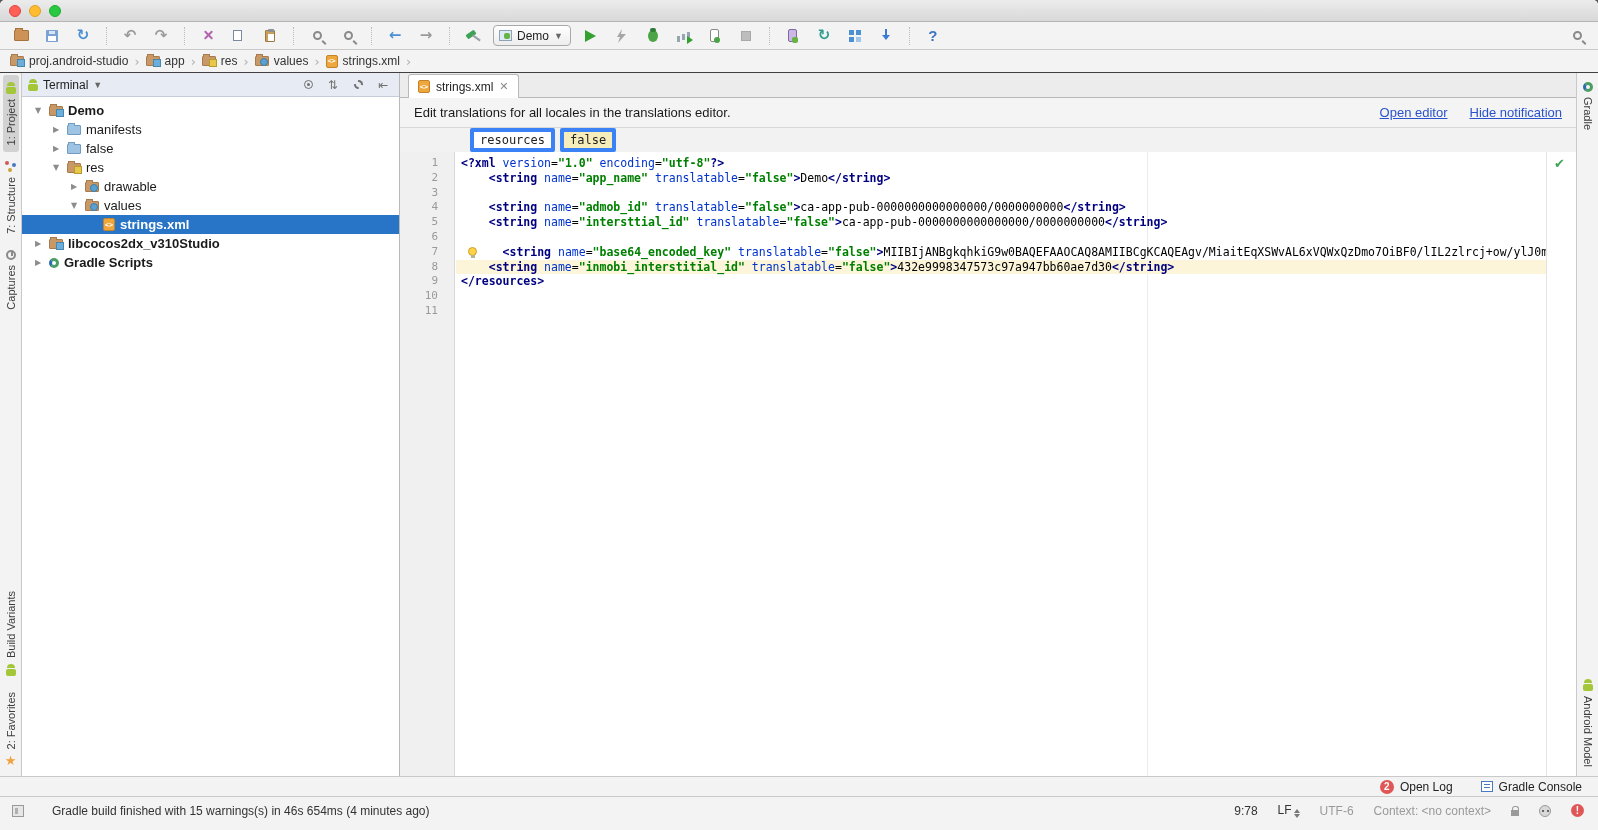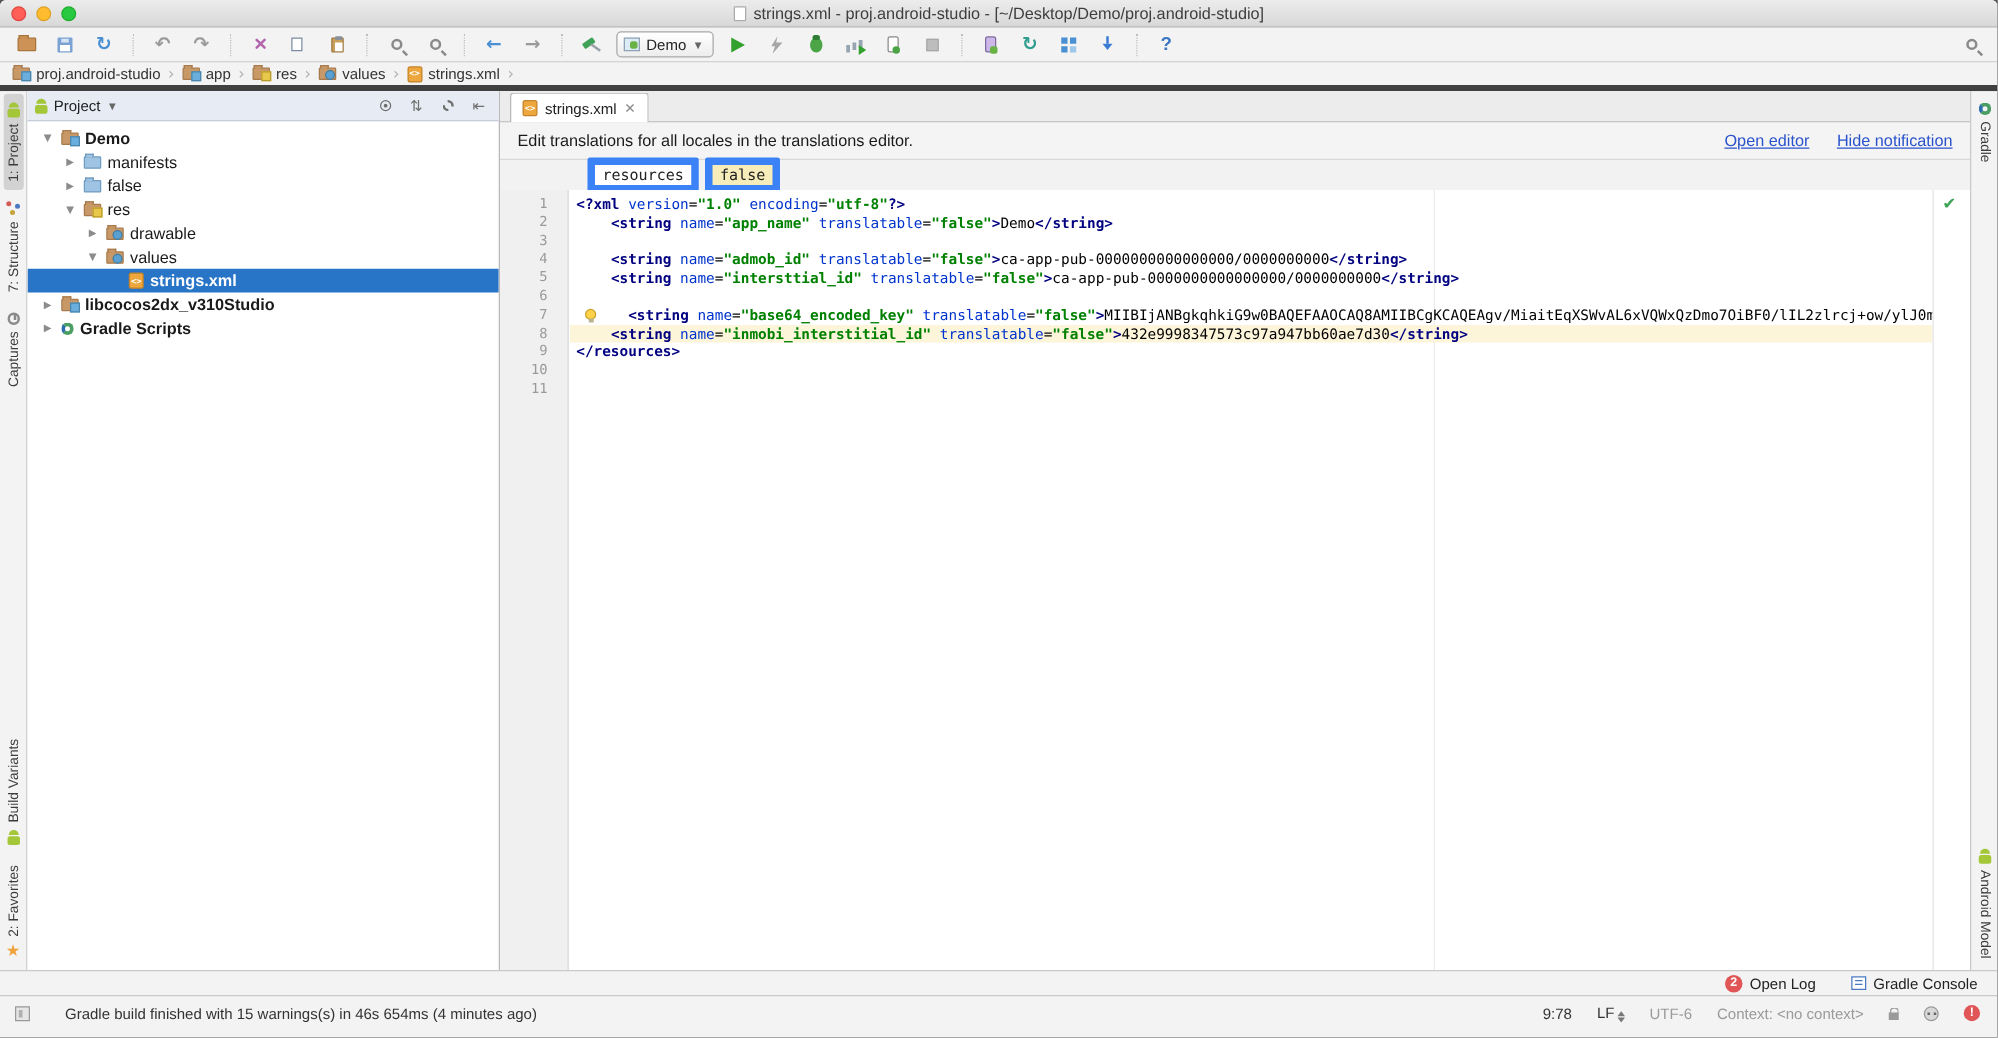--- a/index.html
+++ b/index.html
@@ -71,21 +71,21 @@
   .ic-sq{width:5px;height:5px;background:#4a90d2;box-shadow:7px 0 0 #4a90d2,0 7px 0 #4a90d2,7px 7px 0 #9ec7ea;
     margin:-7px 7px 0 0;}
   .ic-sdk{position:relative;width:12px;height:13px;}
   .ic-sdk::before{content:"";position:absolute;left:5px;top:0;width:2px;height:6px;background:#3a7bd5;}
   .ic-sdk::after{content:"";position:absolute;left:2px;top:6px;border-top:5px solid #3a7bd5;
     border-left:4px solid transparent;border-right:4px solid transparent;}
   .help{color:#3d77c4;font-weight:bold;font-size:15px;}
   .tb-spacer{flex:1;}
 
   
-  .crumbs{height:23px;background:#f3f3f3;border-bottom:5px solid #404040;display:flex;align-items:center;
+  .crumbs{height:23px;background:#f3f3f3;border-bottom:1px solid #404040;display:flex;align-items:center;
     padding-left:8px;font-size:12px;color:#333;}
   .crumb{display:flex;align-items:center;gap:5px;padding:0 2px;}
   .chev{color:#b0b0b0;font-size:13px;margin:0 4px;font-family:"DejaVu Sans",sans-serif;}
 
   
   .fold{width:14px;height:10px;background:#c89867;border:1px solid #a87b4e;border-radius:1px;position:relative;display:inline-block;flex:none;}
   .fold::before{content:"";position:absolute;top:-3px;left:0;width:5px;height:2px;background:#c89867;
     border:1px solid #a87b4e;border-bottom:none;}
   .fold.fblue{background:#9fc3e2;border-color:#6f9cc0;}
   .fold.fblue::before{background:#9fc3e2;border-color:#6f9cc0;}
@@ -136,21 +136,21 @@
   .editor{flex:1;display:flex;flex-direction:column;background:#fff;min-width:0;}
   .tabbar{height:25px;background:#ececec;border-bottom:1px solid #b9b9b9;display:flex;align-items:flex-end;padding-left:8px;}
   .tab{display:flex;align-items:center;gap:6px;height:24px;padding:0 9px;background:#fff;
     border:1px solid #b9b9b9;border-bottom:none;border-radius:3px 3px 0 0;font-size:12px;color:#222;margin-bottom:-1px;}
   .tab .x{color:#8a8a8a;font-size:11px;}
   .notif{height:30px;background:#f4f4f4;border-bottom:1px solid #d8d8d8;display:flex;align-items:center;
     padding:0 14px;font-size:13px;color:#1a1a1a;}
   .notif .sp{flex:1;}
   .nlink{color:#2a52cc;text-decoration:underline;margin-left:22px;font-size:13px;}
   .tagsrow{height:24px;background:#f2f2f2;display:flex;align-items:center;gap:5px;padding-left:70px;}
-  .stag{font:12px "DejaVu Sans Mono",monospace;color:#222;background:#fff;border:6px solid #3b82f6;
+  .stag{font:12px "DejaVu Sans Mono",monospace;color:#222;background:#fff;border:4px solid #3b82f6;
     padding:1px 6px;border-radius:2px;}
   .stag.cur{background:#f7edba;}
   .codewrap{flex:1;position:relative;overflow:hidden;background:#fff;}
   .gutter{position:absolute;left:0;top:0;bottom:0;width:55px;background:#f0f0f0;border-right:1px solid #d9d9d9;
     padding:4px 0 0;font:11px "DejaVu Sans Mono",monospace;color:#9a9a9a;}
   .gutter div{height:14.8px;line-height:14.8px;text-align:right;padding-right:16px;}
   .marginline{position:absolute;left:747px;top:0;bottom:0;width:1px;background:#ececec;}
   .codelines{position:absolute;left:56px;top:0;right:30px;bottom:0;padding-top:4px;
     font:11.5px "DejaVu Sans Mono",monospace;}
   .cline{height:14.8px;line-height:14.8px;white-space:pre;padding-left:5px;position:relative;}
@@ -203,21 +203,20 @@
 <body>
 
 <div class="window">
 
   <div class="titlebar">
     <div class="lights">
       <span class="light l-close"></span>
       <span class="light l-min"></span>
       <span class="light l-zoom"></span>
     </div>
-    <div class="titletext"><span class="ic-doc"></span><span>strings.xml - proj.android-studio - [~/Desktop/Demo/proj.android-studio]</span></div>
   </div>
 
   <div class="toolbar">
     <span class="tbtn">
         <span class="ic-open"></span>
       </span>
     <span class="tbtn">
         <span class="ic-save"></span>
       </span>
     <span class="tbtn">
@@ -357,21 +356,21 @@
           <div class="vbtn">
             <span class="vtxt">2: Favorites</span>
             <span class="ic-star">★</span>
           </div>
         </div>
     </div>
 
     <div class="project">
       <div class="pp-head">
         <span class="ic-robot"></span>
-        <span>Project</span>
+        <span>Terminal</span>
         <span class="caret-down">▼</span>
         <span class="sp"></span>
         <span class="hicon">
             <span class="ic-target"></span>
           </span>
         <span class="hicon">⇅</span>
         <span class="hicon">
             <span class="ic-gear"></span>
           </span>
         <span class="hicon">⇤</span>

